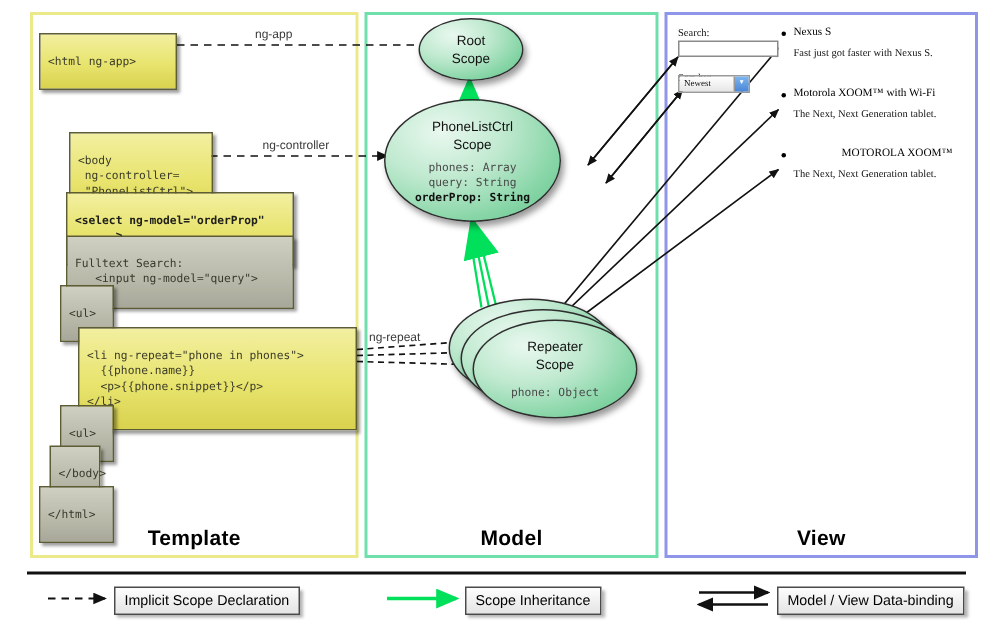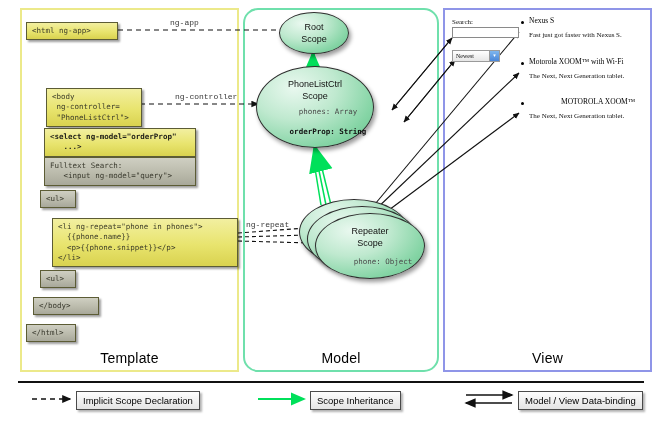--- a/index.html
+++ b/index.html
@@ -7,35 +7,35 @@
     width:661px;height:425px;background:#ffffff;
     font-family:"Liberation Sans", sans-serif;
     overflow:hidden;position:relative;
   }
   #stage{position:absolute;left:0;top:0;width:661px;height:425px;}
 
   
   .panel{position:absolute;top:8px;height:360px;border:2px solid #000;background:#fff;}
   .panel-label{
     position:absolute;bottom:4px;left:0;width:100%;text-align:center;
-    font-size:14px;color:#000;letter-spacing:.2px;
+    font-size:14px;color:#000;letter-spacing:.2px;font-weight:bold;
   }
   #panel-template{left:20px;width:215px;border-color:#ece98a;}
-  #panel-model{left:243px;width:192px;border-color:#6fe0ac;border-radius:15px;}
+  #panel-model{left:243px;width:192px;border-color:#6fe0ac;}
   #panel-view{left:443px;width:205px;border-color:#8f95e8;}
 
   
   .codebox{
     position:absolute;
     background:linear-gradient(180deg,#f2efa0 0%,#e8e46e 55%,#d9d24f 100%);
     border:1px solid #5c5c35;
     box-shadow:2px 2px 2px rgba(0,0,0,.38);
     font-family:"DejaVu Sans Mono", monospace;
     font-size:7.5px;line-height:1.38;color:#3b3b28;
-    padding:3px 5px;white-space:pre;box-sizing:border-box;
+    padding:13px 5px;white-space:pre;box-sizing:border-box;
   }
   .codebox.grey{
     background:linear-gradient(180deg,#cfcfc2 0%,#b9b9aa 60%,#a8a89a 100%);
     color:#38382c;
   }
   .codebox.bold{font-weight:bold;color:#20201a;}
 
   
   .ellipse{
     position:absolute;border-radius:50%;
@@ -44,26 +44,26 @@
     box-shadow:2px 3px 4px rgba(0,0,0,.4);
     box-sizing:border-box;
   }
   .ellipse .etitle{
     position:absolute;left:0;width:100%;text-align:center;
     font-size:9px;color:#111;line-height:1.25;
   }
   .ellipse .eprops{
     position:absolute;left:0;width:100%;text-align:center;
     font-family:"DejaVu Sans Mono", monospace;
-    font-size:7.5px;color:#4a4a4a;line-height:1.35;white-space:pre;padding-left:13px;
+    font-size:7.5px;color:#4a4a4a;line-height:1.35;white-space:pre;
   }
 
   
   .edge-label{
-    position:absolute;font-family:Liberation Mono, monospace;
+    position:absolute;font-family:Liberation Sans, sans-serif;
     font-size:8px;color:#3a3a3a;white-space:nowrap;
   }
   .vlabel{position:absolute;font-family:"Liberation Serif", serif;font-size:7px;color:#111;}
   .vinput{
     position:absolute;border:1px solid #8a8a8a;background:#fff;
     box-sizing:border-box;
   }
   .vselect{
     position:absolute;border:1px solid #9a9a9a;box-sizing:border-box;
     background:linear-gradient(180deg,#ffffff 0%,#e6e6e6 100%);
@@ -186,37 +186,38 @@
 
   <div class="codebox grey" style="left:40px;top:190px;width:36px;">&lt;ul&gt;</div>
 
   <div class="codebox" style="left:52px;top:218px;width:186px;">&lt;li ng-repeat="phone in phones"&gt;
   {{phone.name}}
   &lt;p&gt;{{phone.snippet}}&lt;/p&gt;
 &lt;/li&gt;</div>
 
   <div class="codebox grey" style="left:40px;top:270px;width:36px;">&lt;ul&gt;</div>
 
-  <div class="codebox grey" style="left:33px;top:297px;width:66px;">&lt;/body&gt;</div>
+  <div class="codebox grey" style="left:33px;top:297px;width:34px;">&lt;/body&gt;</div>
 
   <div class="codebox grey" style="left:26px;top:324px;width:50px;">&lt;/html&gt;</div>
 
   <div class="edge-label" style="left:170px;top:18px;">ng-app</div>
   <div class="edge-label" style="left:148px;top:92px;margin-left:27px;">ng-controller</div>
   <div class="edge-label" style="left:246px;top:220px;">ng-repeat</div>
 
   <div class="ellipse" style="left:279px;top:12px;width:70px;height:42px;">
     <div class="etitle" style="top:9px;">Root</div>
     <div class="etitle" style="top:21px;">Scope</div>
   </div>
 
   <div class="ellipse" style="left:256px;top:66px;width:118px;height:82px;">
     <div class="etitle" style="top:12px;">PhoneListCtrl</div>
     <div class="etitle" style="top:24px;">Scope</div>
     <div class="eprops" style="top:40px;">phones: Array</div>
+    <div class="eprops" style="top:50px;">query: String</div>
     <div class="eprops" style="top:60px;font-weight:bold;color:#101010;">orderProp: String</div>
   </div>
 
   <div class="ellipse" style="left:299px;top:199px;width:110px;height:66px;"></div>
   <div class="ellipse" style="left:307px;top:206px;width:110px;height:66px;"></div>
   <div class="ellipse" style="left:315px;top:213px;width:110px;height:66px;">
     <div class="etitle" style="top:12px;">Repeater</div>
     <div class="etitle" style="top:24px;">Scope</div>
     <div class="eprops" style="top:43px;">phone: Object</div>
   </div>

